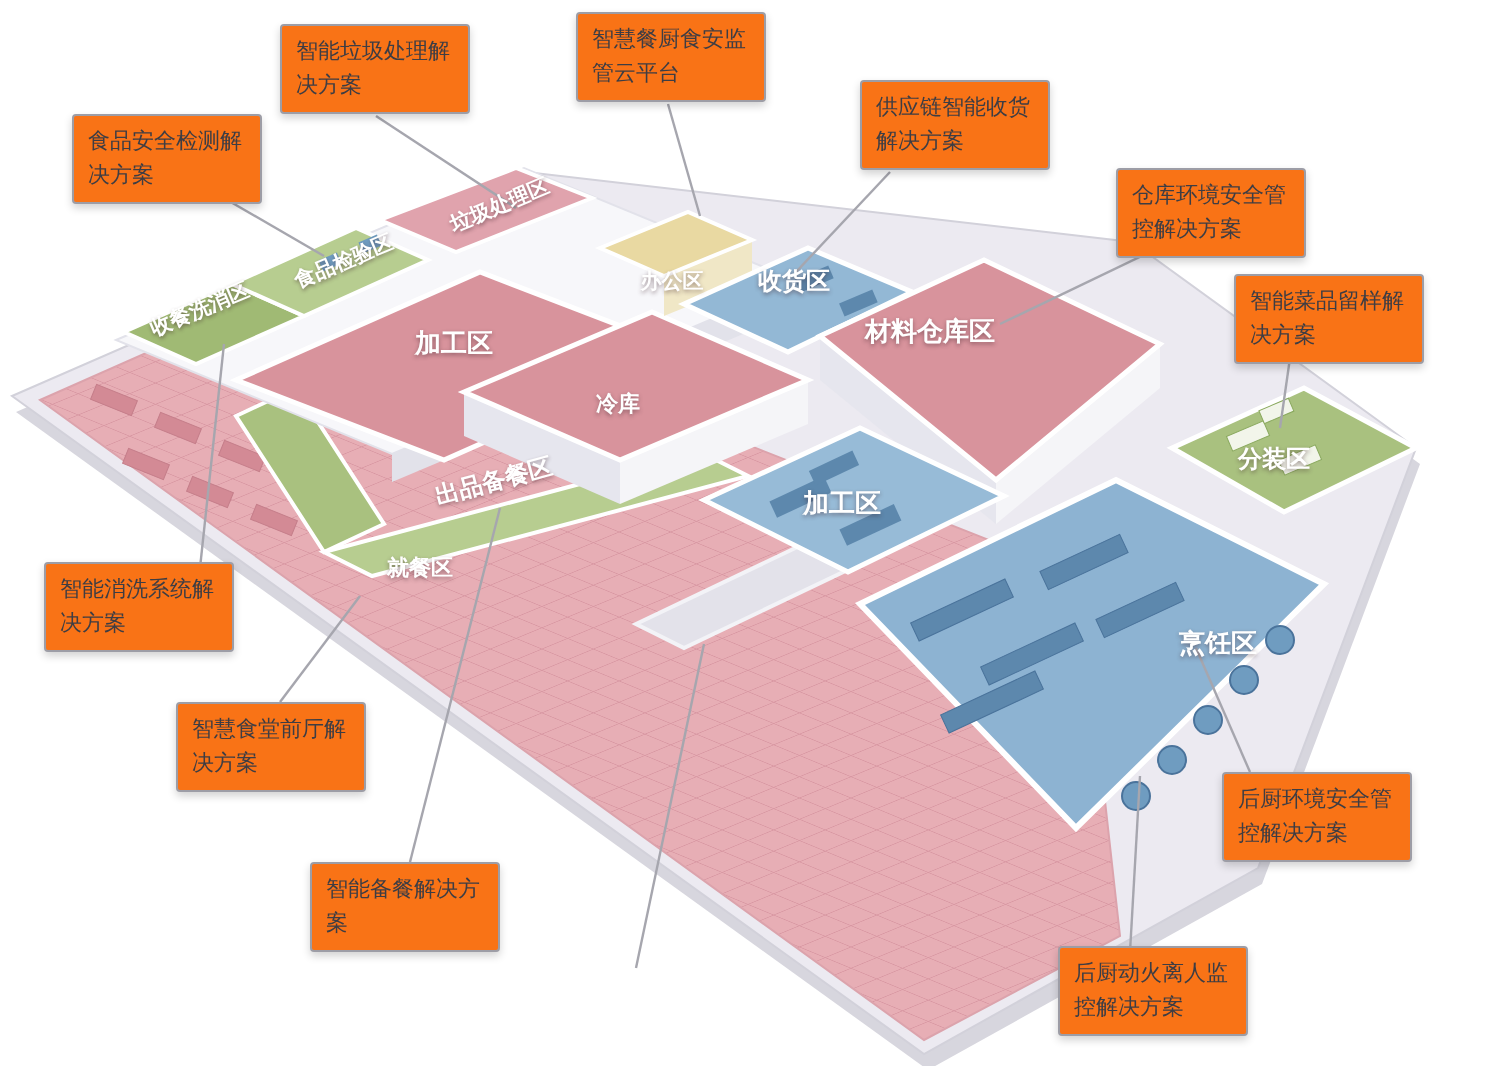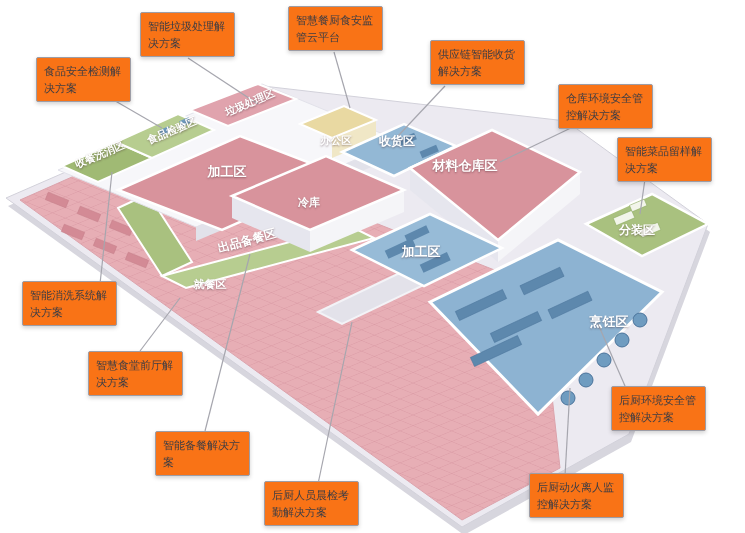--- a/index.html
+++ b/index.html
@@ -148,17 +148,16 @@
 
   <div class="callout" style="left:140px;top:12px;">智能垃圾处理解决方案</div>
   <div class="callout" style="left:288px;top:6px;">智慧餐厨食安监管云平台</div>
   <div class="callout" style="left:430px;top:40px;">供应链智能收货解决方案</div>
   <div class="callout" style="left:36px;top:57px;">食品安全检测解决方案</div>
   <div class="callout" style="left:558px;top:84px;">仓库环境安全管控解决方案</div>
   <div class="callout" style="left:617px;top:137px;font-family:Liberation Serif, serif;">智能菜品留样解决方案</div>
   <div class="callout" style="left:22px;top:281px;">智能消洗系统解决方案</div>
   <div class="callout" style="left:88px;top:351px;">智慧食堂前厅解决方案</div>
   <div class="callout" style="left:155px;top:431px;">智能备餐解决方案</div>
-  <div class="callout" style="left:264px;top:481px;">后厨人员晨检考勤解决方案</div>
   <div class="callout" style="left:611px;top:386px;">后厨环境安全管控解决方案</div>
   <div class="callout" style="left:529px;top:473px;">后厨动火离人监控解决方案</div>
 
 </div>
 
 </body></html>

